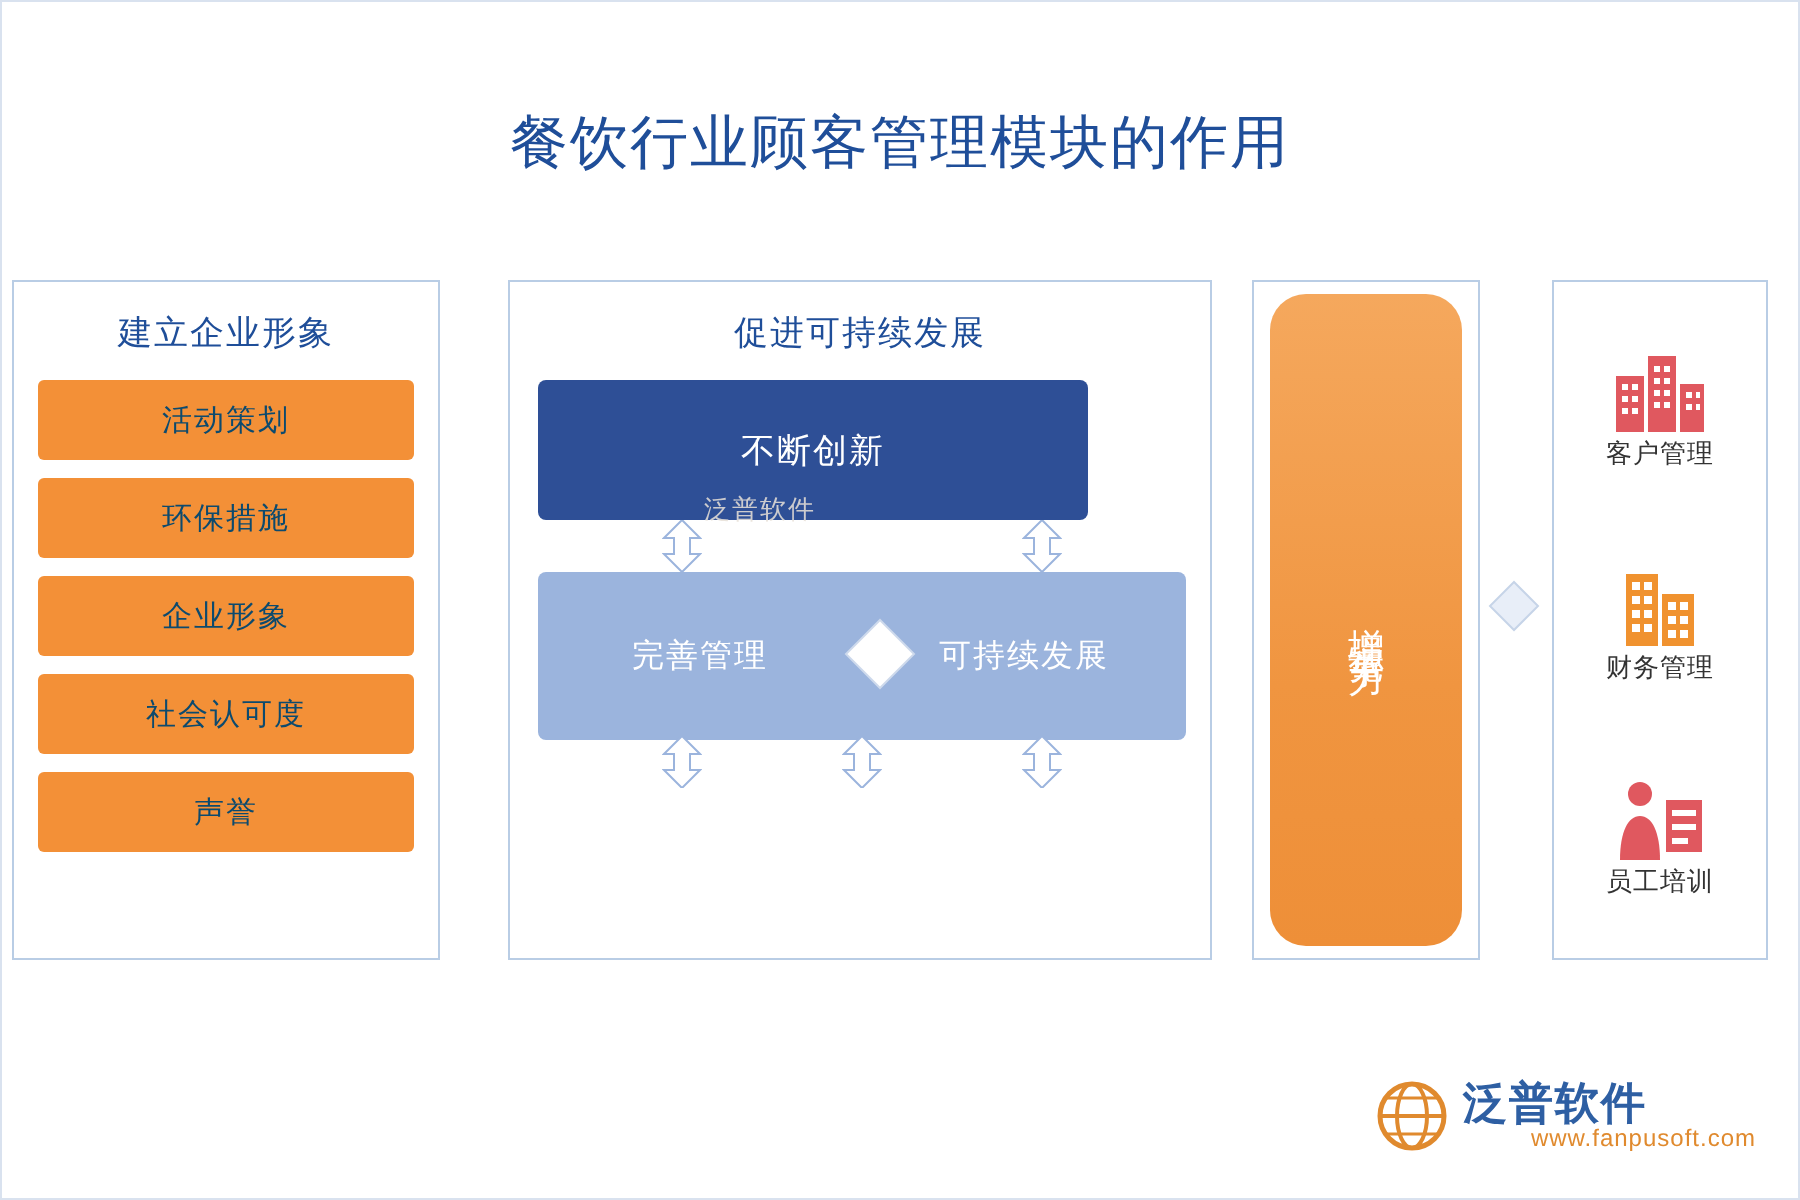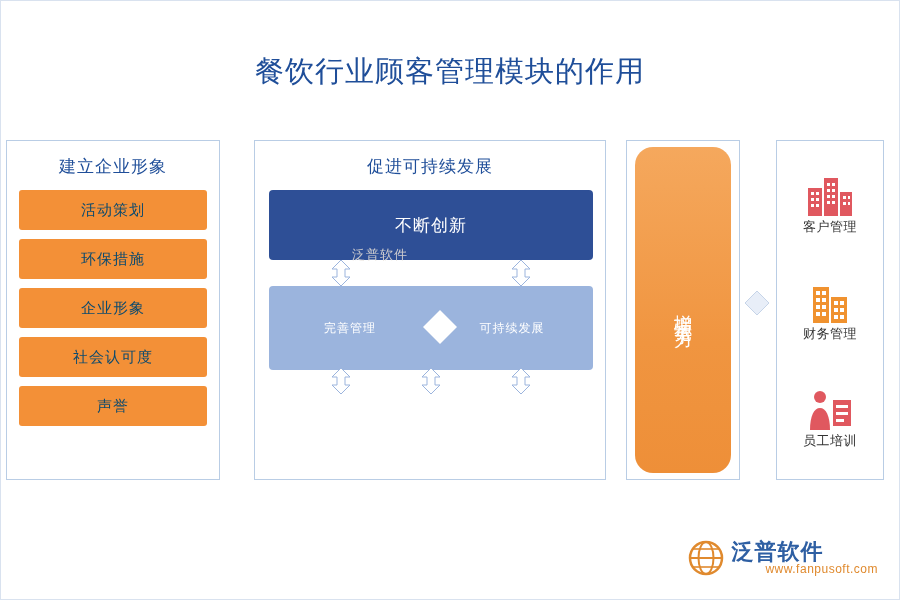--- a/index.html
+++ b/index.html
@@ -88,36 +88,36 @@
     letter-spacing: 1px;
   }
   .stack {
     position: relative;
     margin: 12px 14px 0 14px;
     height: 276px;
   }
   .box-top {
     position: absolute;
     left: 0; top: 0;
-    width: 324px; height: 70px;
+    width: 275px; height: 70px;
     background: #2e4f96;
     border-radius: 4px;
     color: #ffffff;
     font-size: 17px;
     display: flex; align-items: center; justify-content: center;
     letter-spacing: 1px;
   }
   .box-mid {
     position: absolute;
     left: 0; top: 96px;
     width: 324px; height: 84px;
     background: #9bb4dd;
     border-radius: 4px;
     color: #ffffff;
-    font-size: 12px;
+    font-size: 16px;
     display: flex; align-items: center; justify-content: space-around;
     letter-spacing: 1px;
   }
   .box-mid .mid-label {
     width: 45%;
     text-align: center;
   }
   .box-bottom {
     position: absolute;
     left: 0; top: 204px;

